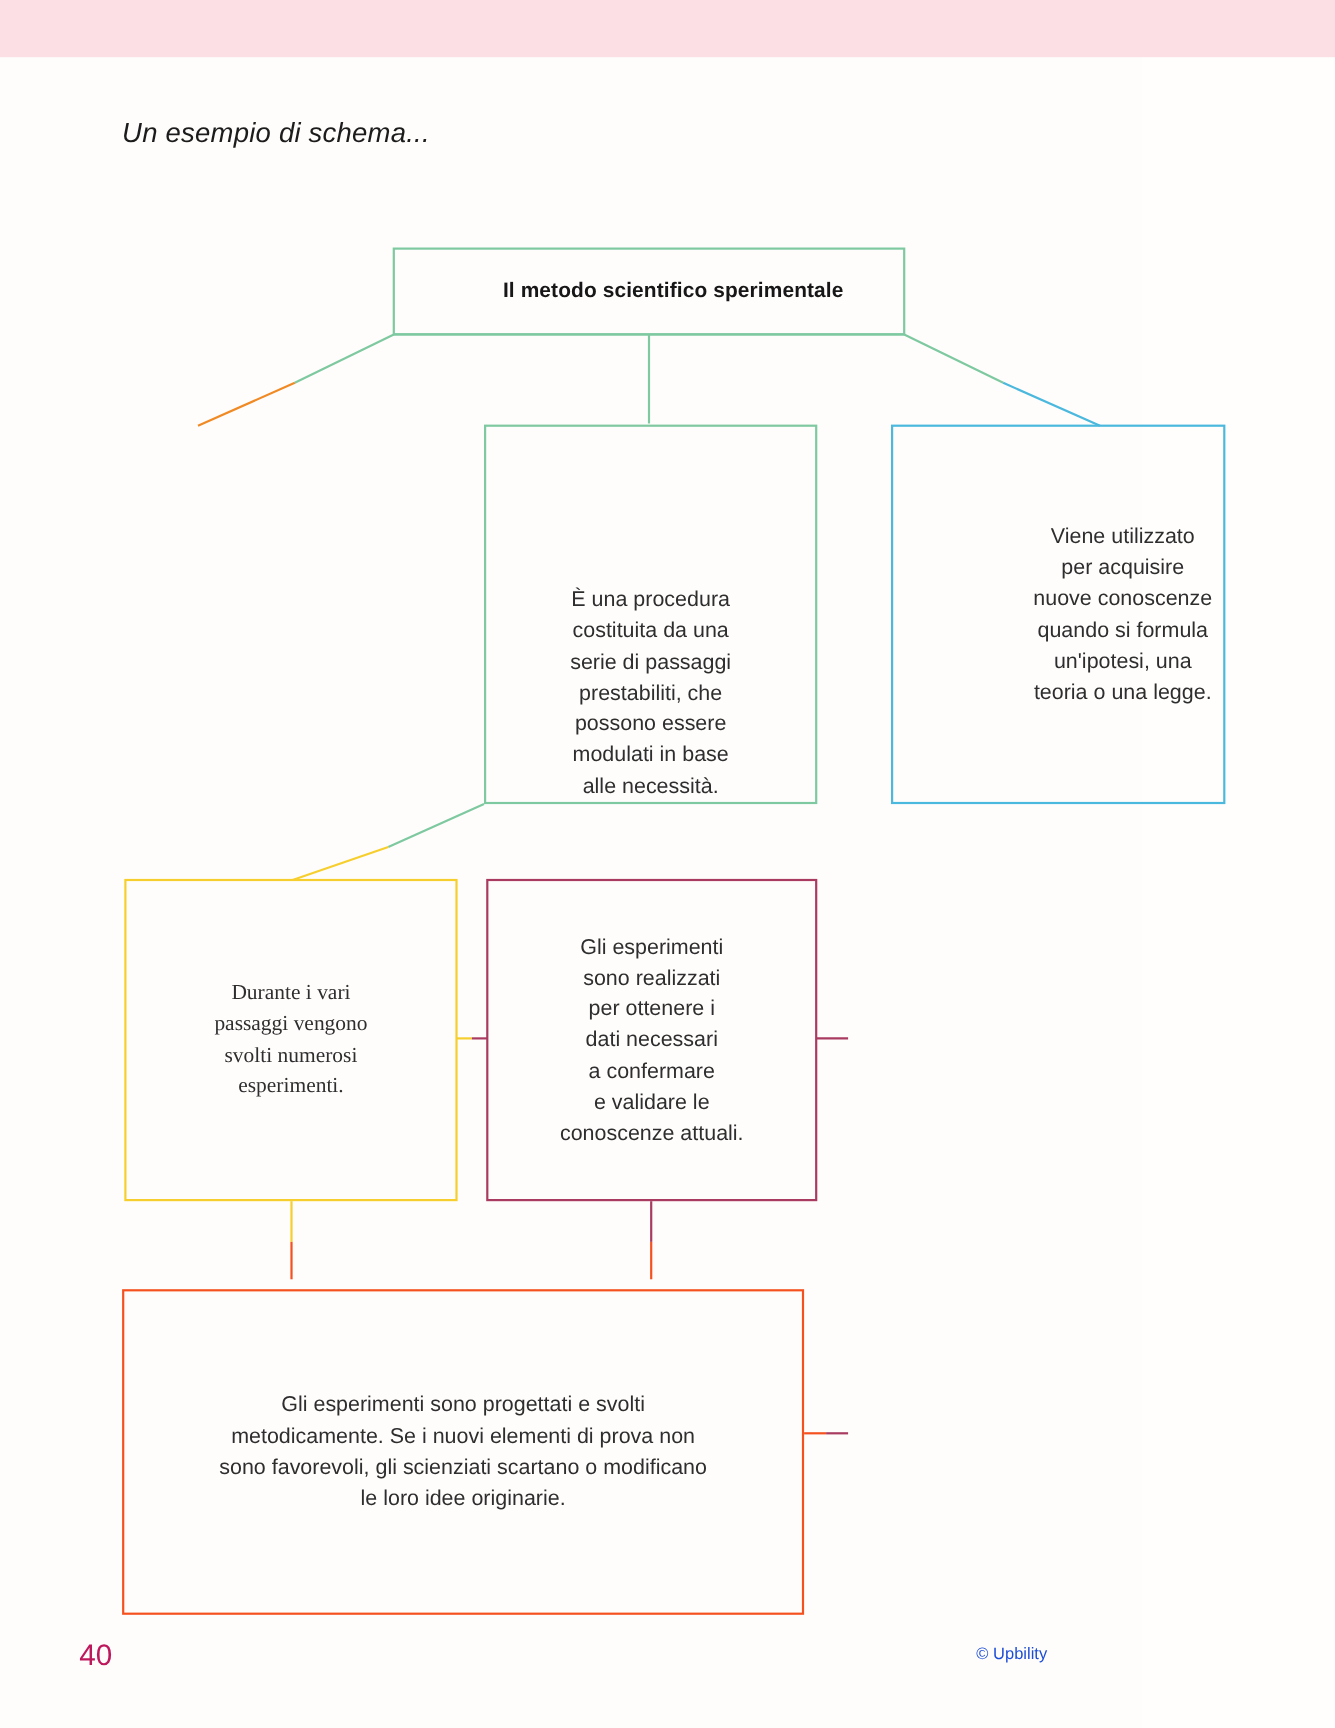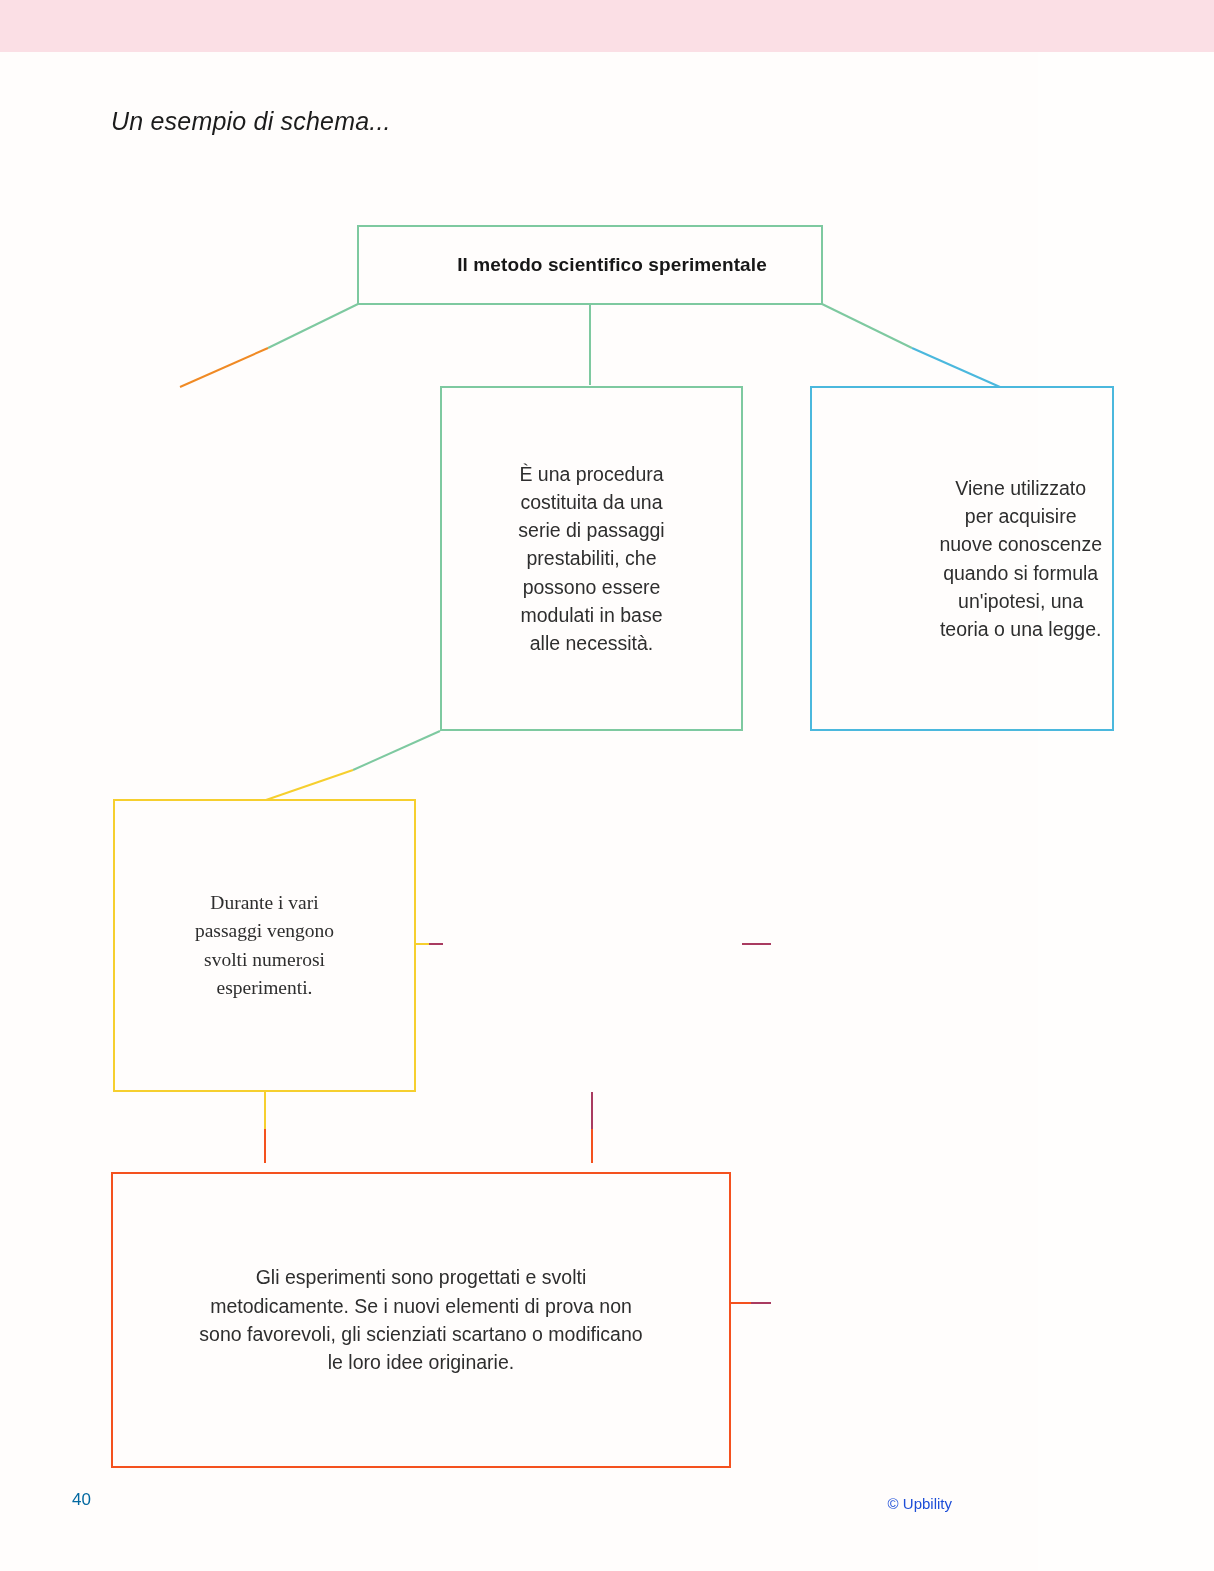--- a/index.html
+++ b/index.html
@@ -66,22 +66,22 @@
     position: absolute;
     left: 0; top: 0;
     width: 1214px;
     height: 1571px;
     pointer-events: none;
   }
   .footer-page {
     position: absolute;
     left: 72px;
     top: 1490px;
-    font-size: 17px;
-    color: #0369a1;
+    font-size: 27px;
+    color: #be185d;
   }
   .footer-credit {
     position: absolute;
     right: 86px;
     top: 1495px;
     font-size: 15px;
     color: #1d4ed8;
   }
 </style>
 </head>
@@ -136,21 +136,21 @@
       <line x1="731" y1="1303" x2="751" y2="1303" stroke="#f4511e" stroke-width="2"></line>
       <line x1="751" y1="1303" x2="771" y2="1303" stroke="#a93b60" stroke-width="2"></line>
     </g>
   </svg>
 
   <div class="node root" style="left:357px; top:225px; width:466px; height:80px; border-color:#7ec9a0;padding-left:44px;">
     <span class="node-text">Il metodo scientifico sperimentale</span>
   </div>
 
 
-  <div class="node" style="left:440px; top:386px; width:303px; height:345px; border-color:#7ec9a0;">
+  <div class="node" style="left:440px; top:386px; width:303px; height:345px; border-color:#7ec9a0;align-items:flex-end;">
     <span class="node-text">È una procedura
 costituita da una
 serie di passaggi
 prestabiliti, che
 possono essere
 modulati in base
 alle necessità.</span>
   </div>
 
   <div class="node" style="left:810px; top:386px; width:304px; height:345px; border-color:#4bb8dd;justify-content:flex-end;">
@@ -162,20 +162,29 @@
 teoria o una legge.</span>
   </div>
 
   <div class="node" style="left:113px; top:799px; width:303px; height:293px; border-color:#f6cf2e;font-family:Liberation Serif, serif;">
     <span class="node-text">Durante i vari
 passaggi vengono
 svolti numerosi
 esperimenti.</span>
   </div>
 
+  <div class="node" style="left:442px; top:799px; width:301px; height:293px; border-color:#a93b60;">
+    <span class="node-text">Gli esperimenti
+sono realizzati
+per ottenere i
+dati necessari
+a confermare
+e validare le
+conoscenze attuali.</span>
+  </div>
 
 
   <div class="node" style="left:111px; top:1162px; width:620px; height:296px; border-color:#f4511e;margin-top:10px;">
     <span class="node-text">Gli esperimenti sono progettati e svolti
 metodicamente. Se i nuovi elementi di prova non
 sono favorevoli, gli scienziati scartano o modificano
 le loro idee originarie.</span>
   </div>
 
   <div class="footer-page">40</div>

